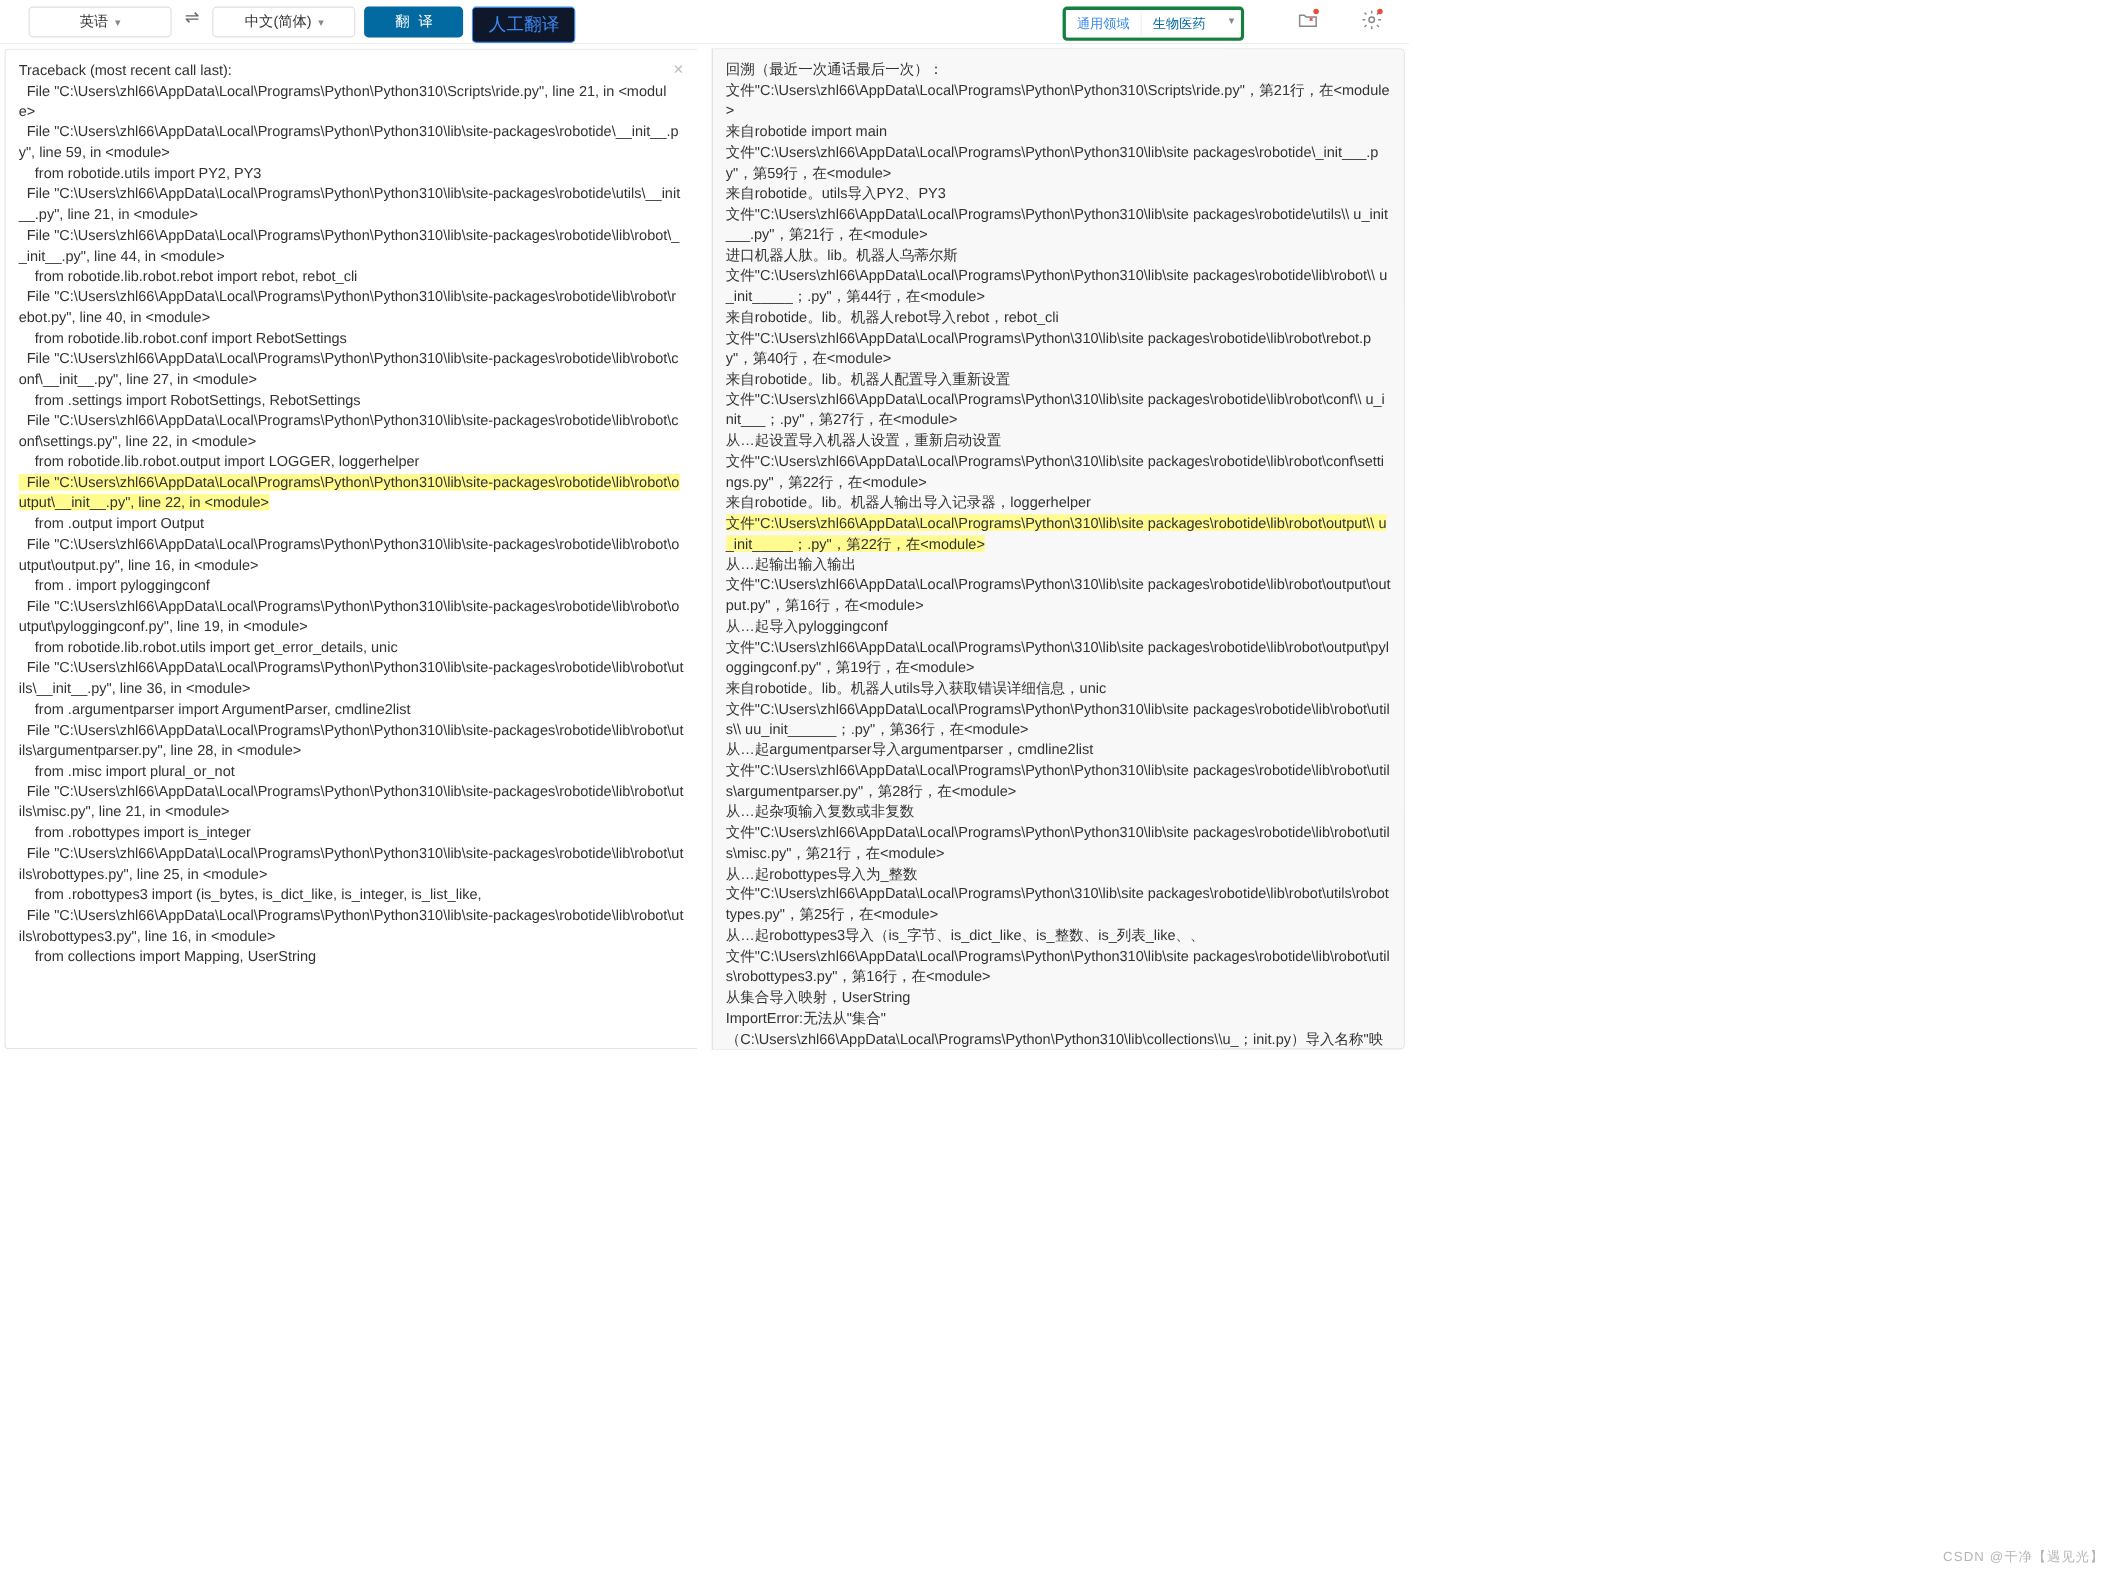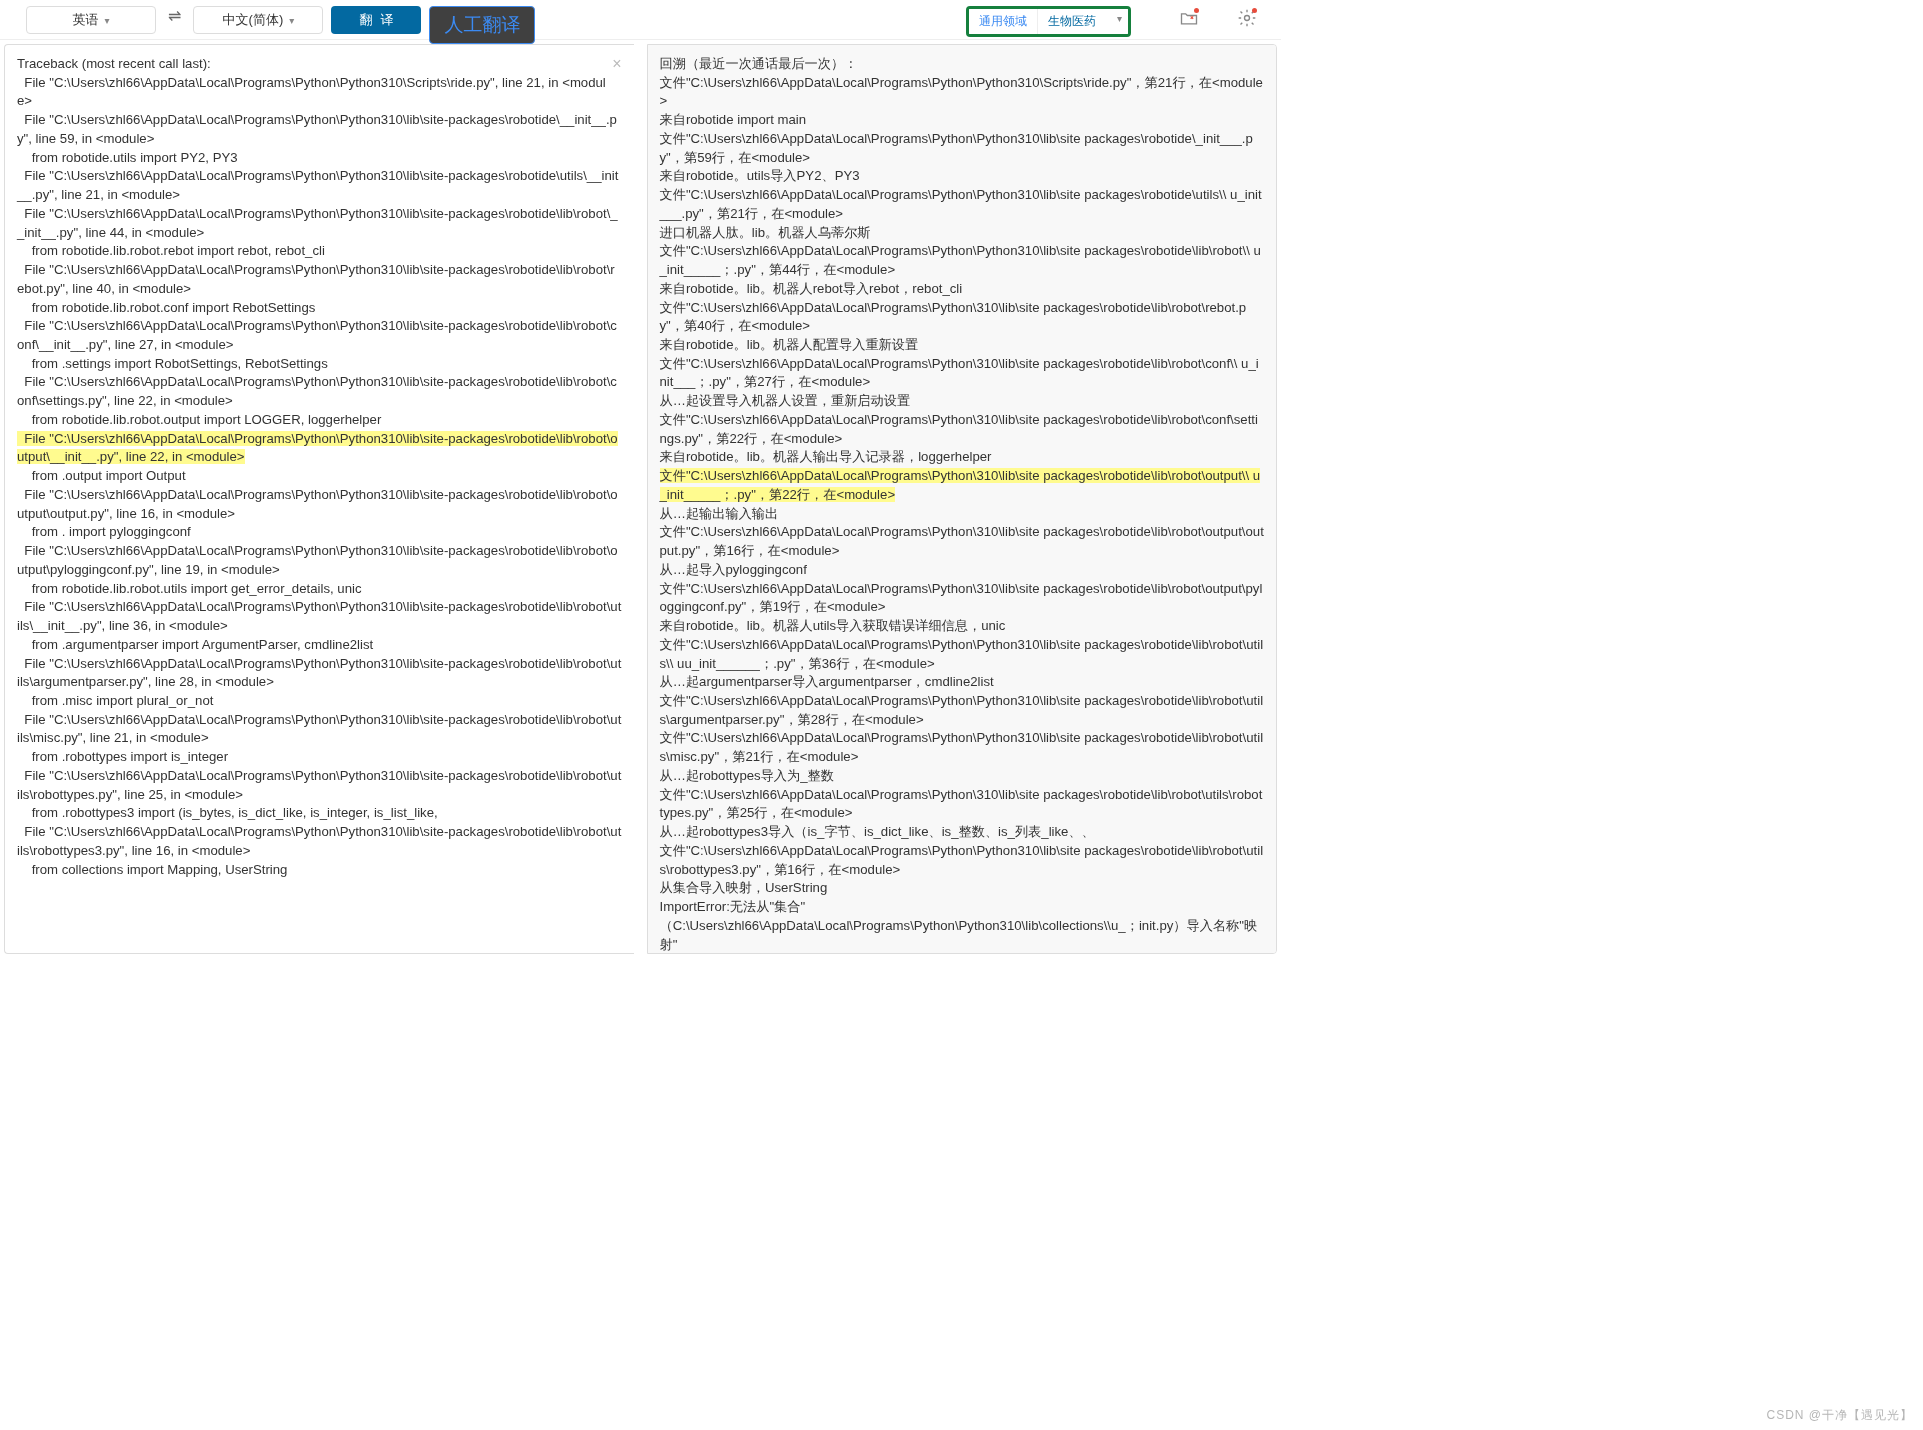--- a/index.html
+++ b/index.html
@@ -2,21 +2,21 @@
 <html><head>
 <meta charset="utf-8">
 <style>
 * { box-sizing: border-box; margin: 0; padding: 0; }
 body { font-family: "Microsoft YaHei", Arial, sans-serif; font-size: 14px; color: #333; background: #fff; width: 1281px; }
 .toolbar { display: flex; align-items: flex-start; padding: 6px 10px; border-bottom: 1px solid #eee; gap: 8px; height: 40px; }
 .lang-select { border: 1px solid #ddd; border-radius: 4px; padding: 4px 24px; background: #fff; cursor: pointer; font-size: 13px; color: #333; min-width: 130px; text-align: center; position: relative; }
 .lang-select::after { content: "▾"; color: #888; font-size: 10px; margin-left: 6px; }
 .swap { font-size: 16px; color: #666; cursor: pointer; padding: 0 4px; }
 .btn-trans { background: #0369a1; color: #fff; border: none; border-radius: 4px; padding: 5px 20px; font-size: 13px; cursor: pointer; letter-spacing: 8px; padding-left: 28px; }
-.btn-human { border: 1px solid #3b8af2; color: #3b8af2; background: #404040; border-radius: 4px; padding: 5px 14px; font-size: 19px; cursor: pointer; }
+.btn-human { border: 1px solid #3b8af2; color: #3b8af2; background: #0f172a; border-radius: 4px; padding: 5px 14px; font-size: 16px; cursor: pointer; }
 .btn-domain { border: 1px solid #ddd; color: #3b8af2; background: #fff; border-radius: 4px; padding: 4px 10px; font-size: 12px; cursor: pointer; }
 .domain-select { border: 1px solid #ddd; border-radius: 4px; padding: 4px 10px; background: #fff; cursor: pointer; font-size: 12px; color: #0369a1; min-width: 90px; text-align: left; position: relative; }
 .domain-select::after { content: "▾"; color: #888; font-size: 10px; margin-left: 6px; position: absolute; right: 6px; }
 .spacer { flex: 1; }
 .domain-group { display: flex; align-items: center; border: 3px solid #15803d; border-radius: 4px; overflow: hidden; }
 .domain-group .btn-domain { border: none; border-right: 1px solid #eee; border-radius: 0; }
 .domain-group .domain-select { border: none; border-radius: 0; }
 .icon-btn { width: 24px; height: 24px; cursor: pointer; color: #888; display: flex; align-items: center; justify-content: center; position: relative; }
 .icon-btn svg { width: 20px; height: 20px; }
 .red-dot { position: absolute; top: 2px; right: 2px; width: 5px; height: 5px; background: #e74c3c; border-radius: 50%; }
@@ -114,20 +114,21 @@
       <p>来自robotide。lib。机器人输出导入记录器，loggerhelper</p>
       <p><span class="hl">文件"C:\Users\zhl66\AppData\Local\Programs\Python\310\lib\site packages\robotide\lib\robot\output\\ u_init_____；.py"，第22行，在&lt;module&gt;</span></p>
       <p>从…起输出输入输出</p>
       <p>文件"C:\Users\zhl66\AppData\Local\Programs\Python\310\lib\site packages\robotide\lib\robot\output\output.py"，第16行，在&lt;module&gt;</p>
       <p>从…起导入pyloggingconf</p>
       <p>文件"C:\Users\zhl66\AppData\Local\Programs\Python\310\lib\site packages\robotide\lib\robot\output\pyloggingconf.py"，第19行，在&lt;module&gt;</p>
       <p>来自robotide。lib。机器人utils导入获取错误详细信息，unic</p>
       <p>文件"C:\Users\zhl66\AppData\Local\Programs\Python\Python310\lib\site packages\robotide\lib\robot\utils\\ uu_init______；.py"，第36行，在&lt;module&gt;</p>
       <p>从…起argumentparser导入argumentparser，cmdline2list</p>
       <p>文件"C:\Users\zhl66\AppData\Local\Programs\Python\Python310\lib\site packages\robotide\lib\robot\utils\argumentparser.py"，第28行，在&lt;module&gt;</p>
+      <p>从…起杂项输入复数或非复数</p>
       <p>文件"C:\Users\zhl66\AppData\Local\Programs\Python\Python310\lib\site packages\robotide\lib\robot\utils\misc.py"，第21行，在&lt;module&gt;</p>
       <p>从…起robottypes导入为_整数</p>
       <p>文件"C:\Users\zhl66\AppData\Local\Programs\Python\310\lib\site packages\robotide\lib\robot\utils\robottypes.py"，第25行，在&lt;module&gt;</p>
       <p>从…起robottypes3导入（is_字节、is_dict_like、is_整数、is_列表_like、、</p>
       <p>文件"C:\Users\zhl66\AppData\Local\Programs\Python\Python310\lib\site packages\robotide\lib\robot\utils\robottypes3.py"，第16行，在&lt;module&gt;</p>
       <p>从集合导入映射，UserString</p>
       <p>ImportError:无法从"集合"</p>
       <p>（C:\Users\zhl66\AppData\Local\Programs\Python\Python310\lib\collections\\u_；init.py）导入名称"映射"</p>
     </div>
 </div>

